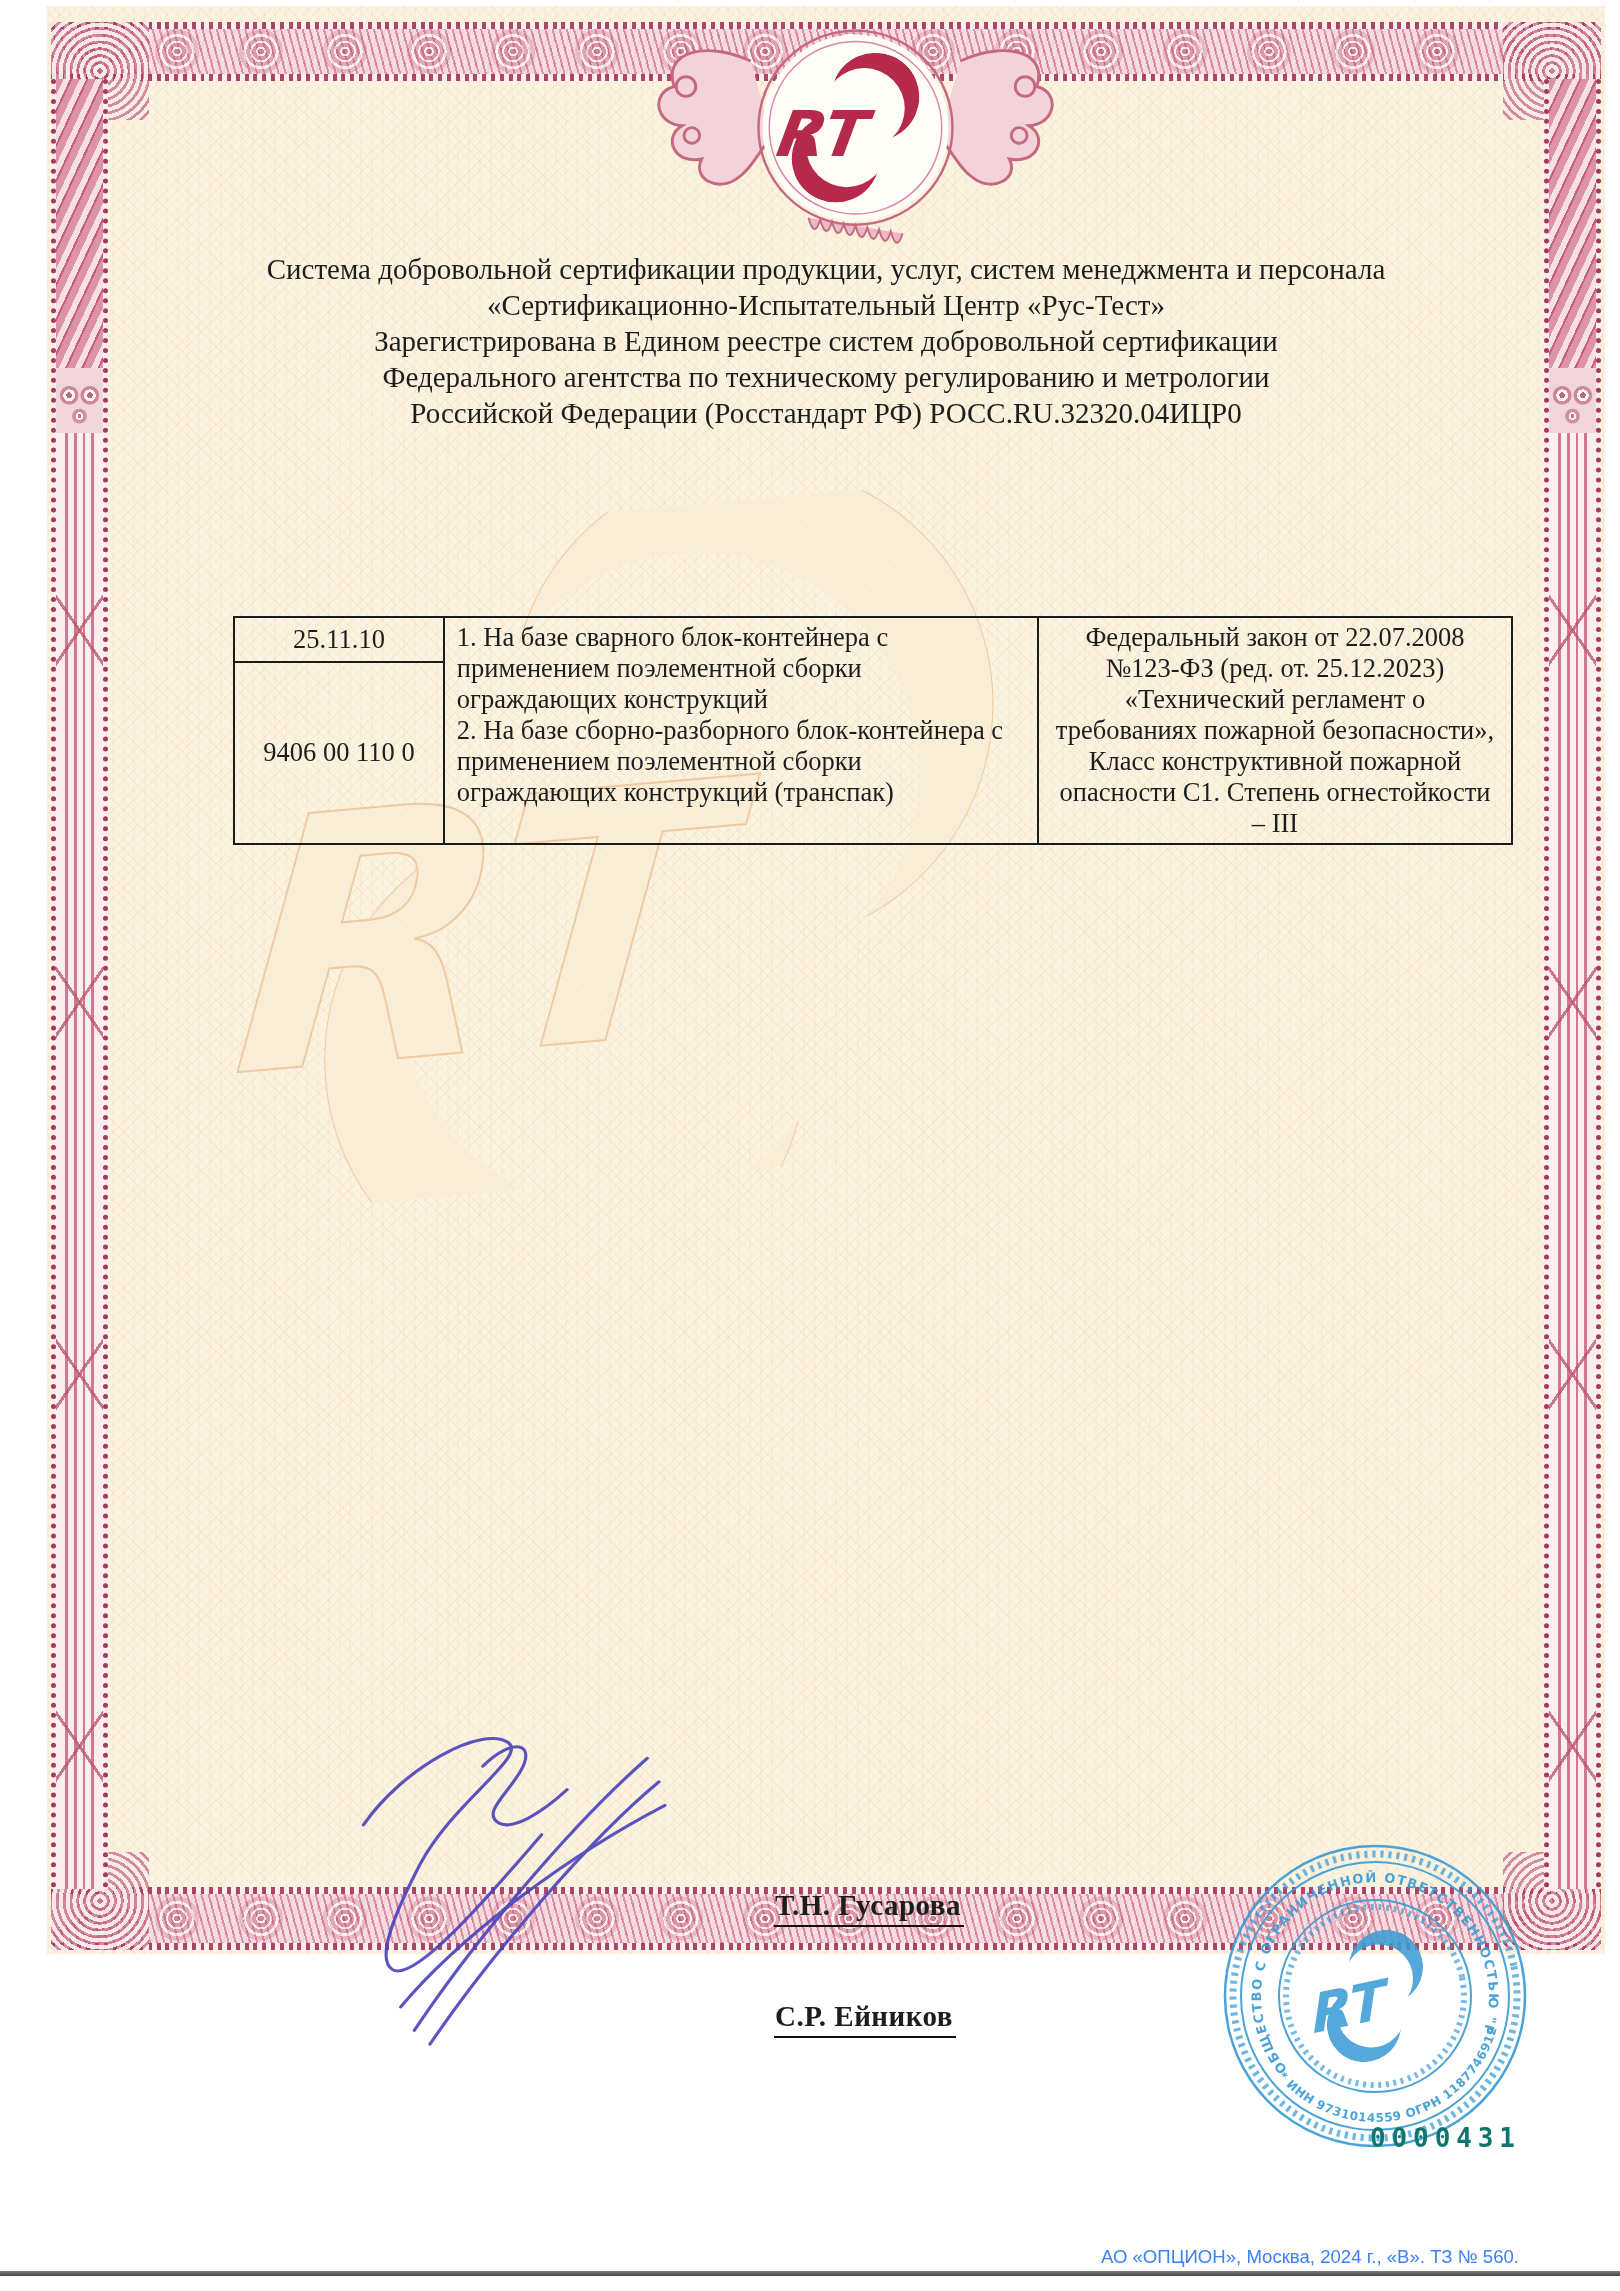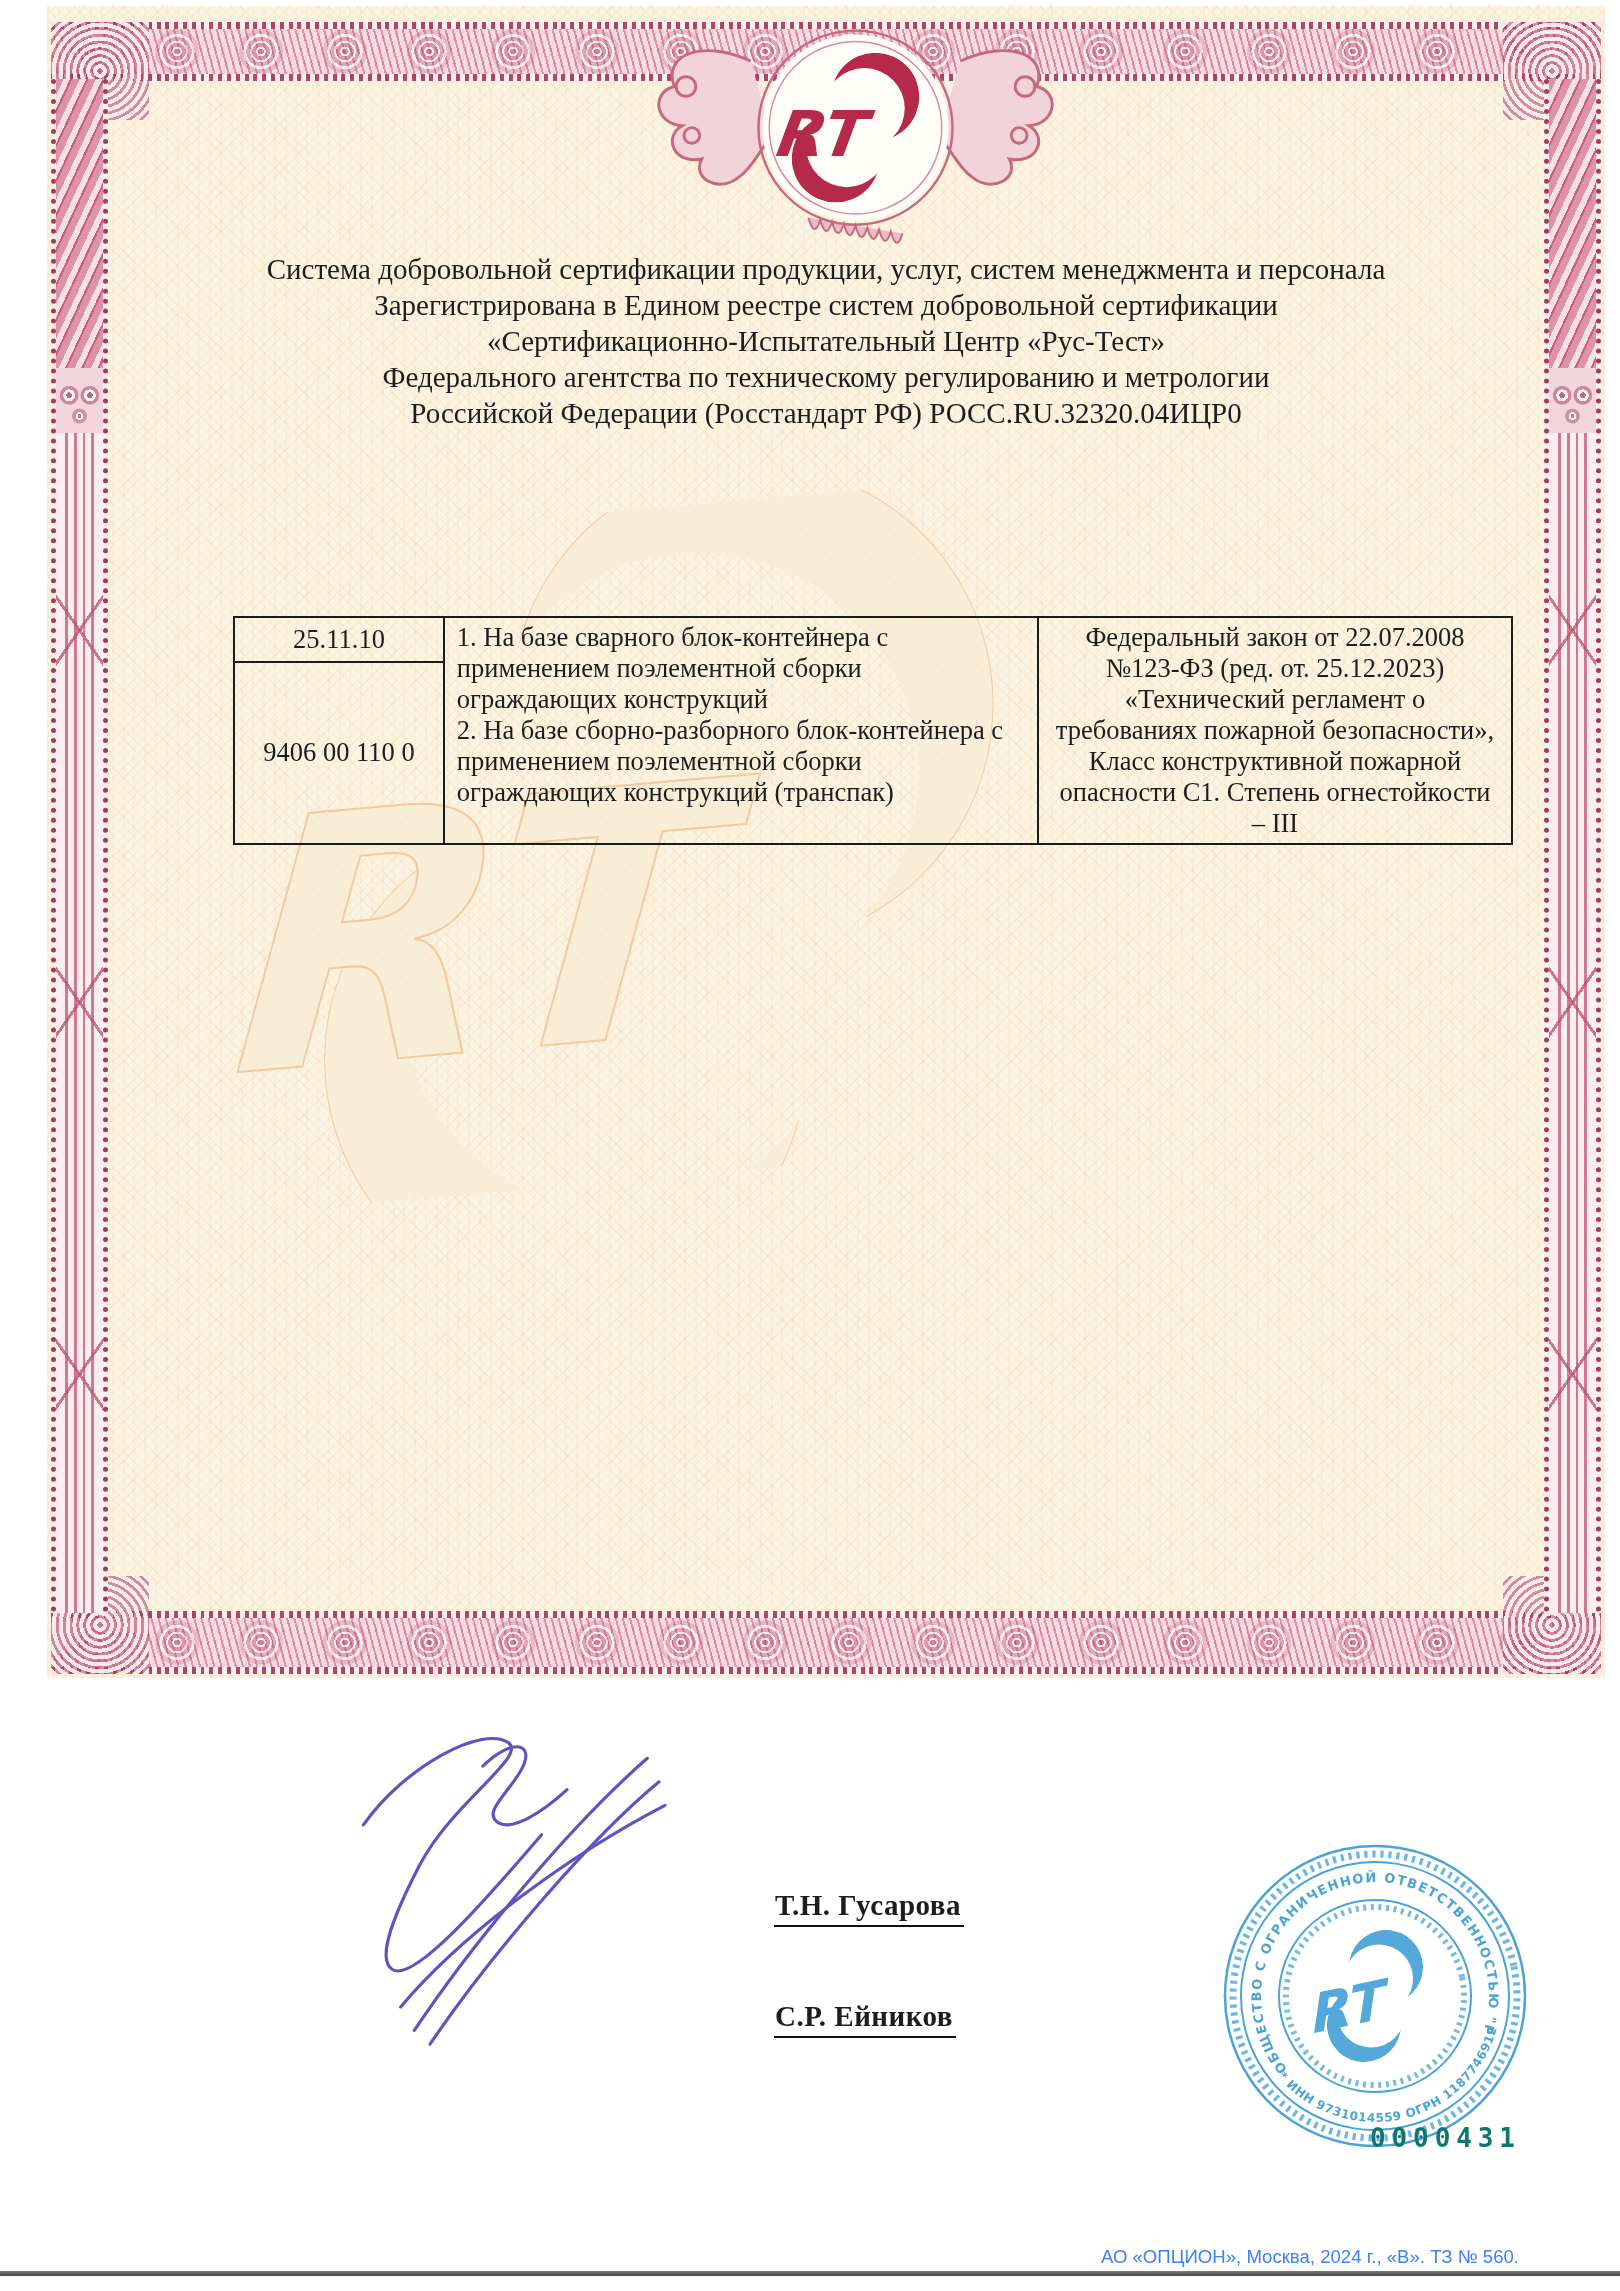--- a/index.html
+++ b/index.html
@@ -2,21 +2,21 @@
 <html><head>
 <meta charset="utf-8">
 <style>
   html,body{margin:0;padding:0;}
   body{
     width:1620px;height:2292px;position:relative;background:#ffffff;
     font-family:"Liberation Serif", serif;color:#1d1d1d;overflow:hidden;
   }
   
   .sheet{
-    position:absolute;left:47px;top:5.9px;width:1558px;height:1672px;
+    position:absolute;left:47px;top:5.9px;width:1558px;height:1948px;
     background:#fcf4e2;
   }
   .sheet::before{ 
     content:"";position:absolute;inset:0;pointer-events:none;
     background-image:
       repeating-linear-gradient(45deg, rgba(232,170,100,.13) 0 1px, transparent 1px 6.9px),
       repeating-linear-gradient(-45deg, rgba(232,170,100,.13) 0 1px, transparent 1px 6.9px),
       repeating-linear-gradient(90deg, rgba(214,150,90,.05) 0 2px, transparent 2px 10.8px);
   }
   
@@ -179,22 +179,22 @@
     <circle cx="225" cy="120" r="99" fill="none" stroke="#c4697e" stroke-width="2.5"></circle>
     <circle cx="225" cy="120" r="95" fill="#fffdf8"></circle>
     <circle cx="225" cy="120" r="88" fill="none" stroke="#d98ba0" stroke-width="1.5"></circle>
     <g color="#b52a4a">
       <use href="#rt-logo" transform="translate(150,45) scale(0.75)"></use>
     </g>
   </svg>
 
   <div class="hdr">
     <div>Система добровольной сертификации продукции, услуг, систем менеджмента и персонала</div>
+    <div>«Сертификационно-Испытательный Центр «Рус-Тест»</div>
     <div>Зарегистрирована в Едином реестре систем добровольной сертификации</div>
-    <div>«Сертификационно-Испытательный Центр «Рус-Тест»</div>
     <div>Федерального агентства по техническому регулированию и метрологии</div>
     <div>Российской Федерации (Росстандарт РФ) РОСС.RU.32320.04ИЦР0</div>
   </div>
 
 
   <div class="ctable">
     <div class="col1">
       <div class="c1a">25.11.10</div>
       <div class="c1b">9406 00 110 0</div>
     </div>

